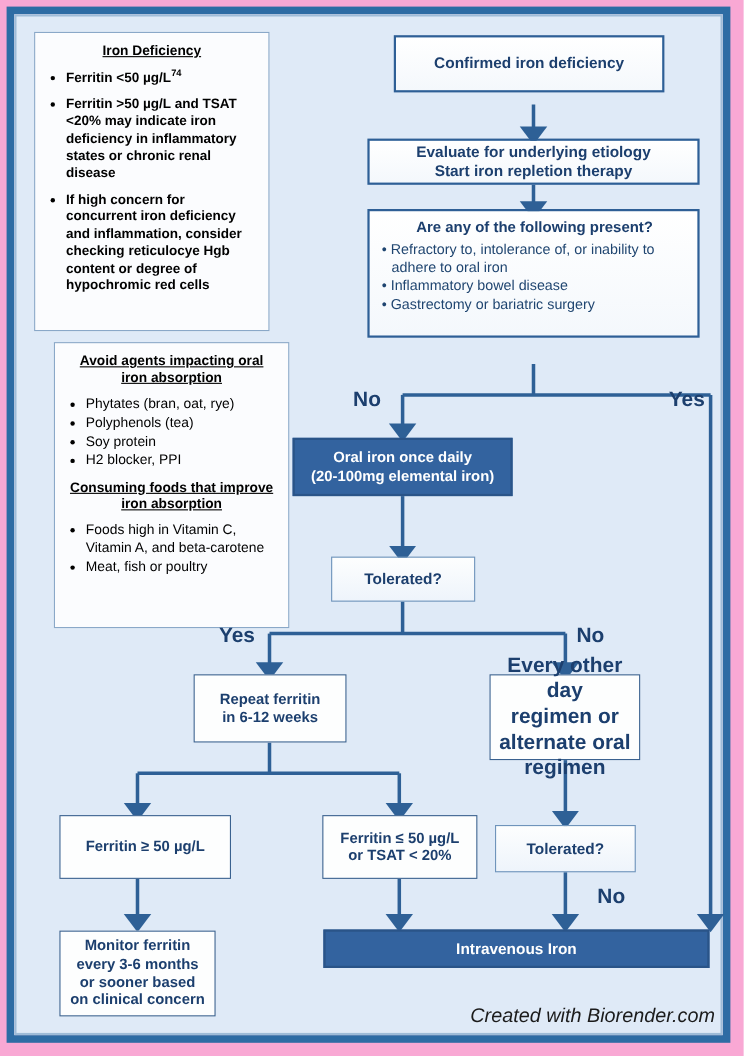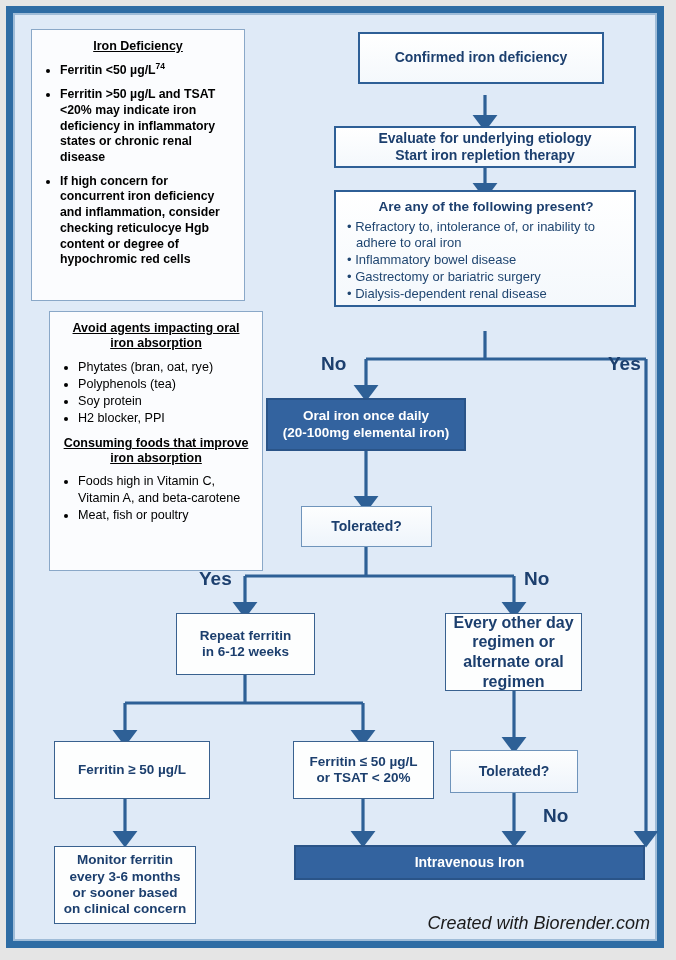--- a/index.html
+++ b/index.html
@@ -1,18 +1,18 @@
 <!DOCTYPE html>
 <html><head>
 <meta charset="utf-8">
 <style>
   html,body{margin:0;padding:0;background:#fff;}
   body{width:676px;height:960px;overflow:hidden;font-family:"Liberation Sans",sans-serif;}
 
-  #canvas{position:relative;width:676px;height:960px;background:#e5e5e5;}
+  #canvas{position:relative;width:676px;height:960px;background:#f9a8d4;}
 
   
   #frame-outer{
     position:absolute;left:6px;top:6px;width:658px;height:942px;
     border:7px solid #2e6ca4;box-sizing:border-box;
   }
   #frame-inner{
     position:absolute;left:13px;top:13px;width:644px;height:928px;
     border:2px solid #9fbcd8;box-sizing:border-box;background:#dfeaf7;
   }
@@ -146,21 +146,20 @@
     <span>Evaluate for underlying etiology
 Start iron repletion therapy</span>
   </div>
 
   <div class="node box crit" style="left:334px;top:190px;width:302px;height:117px;">
     <span class="ct">Are any of the following present?</span>
     <ul>
       <li>Refractory to, intolerance of, or inability to adhere to oral iron</li>
       <li>Inflammatory bowel disease</li>
       <li>Gastrectomy or bariatric surgery</li>
-      <li>Dialysis-dependent renal disease</li>
     </ul>
   </div>
 
   <div class="lbl" style="left:321px;top:353px;">No</div>
   <div class="lbl" style="left:608px;top:353px;">Yes</div>
 
   <div class="node box solid" style="left:266px;top:398px;width:200px;height:53px;white-space:pre-line;font-size:13.5px;align-items:center;">
     <span>Oral iron once daily
 (20-100mg elemental iron)</span>
   </div>
@@ -170,21 +169,21 @@
   </div>
 
   <div class="lbl" style="left:199px;top:568px;">Yes</div>
   <div class="lbl" style="left:524px;top:568px;">No</div>
 
   <div class="node box plain" style="left:176px;top:613px;width:139px;height:62px;white-space:pre-line;font-size:13.5px;">
     <span>Repeat ferritin
 in 6-12 weeks</span>
   </div>
 
-  <div class="node box plain" style="left:445px;top:613px;width:137px;height:78px;white-space:pre-line;font-size:16px;">
+  <div class="node box plain" style="left:445px;top:613px;width:137px;height:78px;white-space:pre-line;font-size:19px;">
     <span>Every other day
 regimen or
 alternate oral
 regimen</span>
   </div>
 
   <div class="node box plain" style="left:54px;top:741px;width:156px;height:58px;font-size:13.5px;">
     <span>Ferritin ≥ 50 µg/L</span>
   </div>
 

